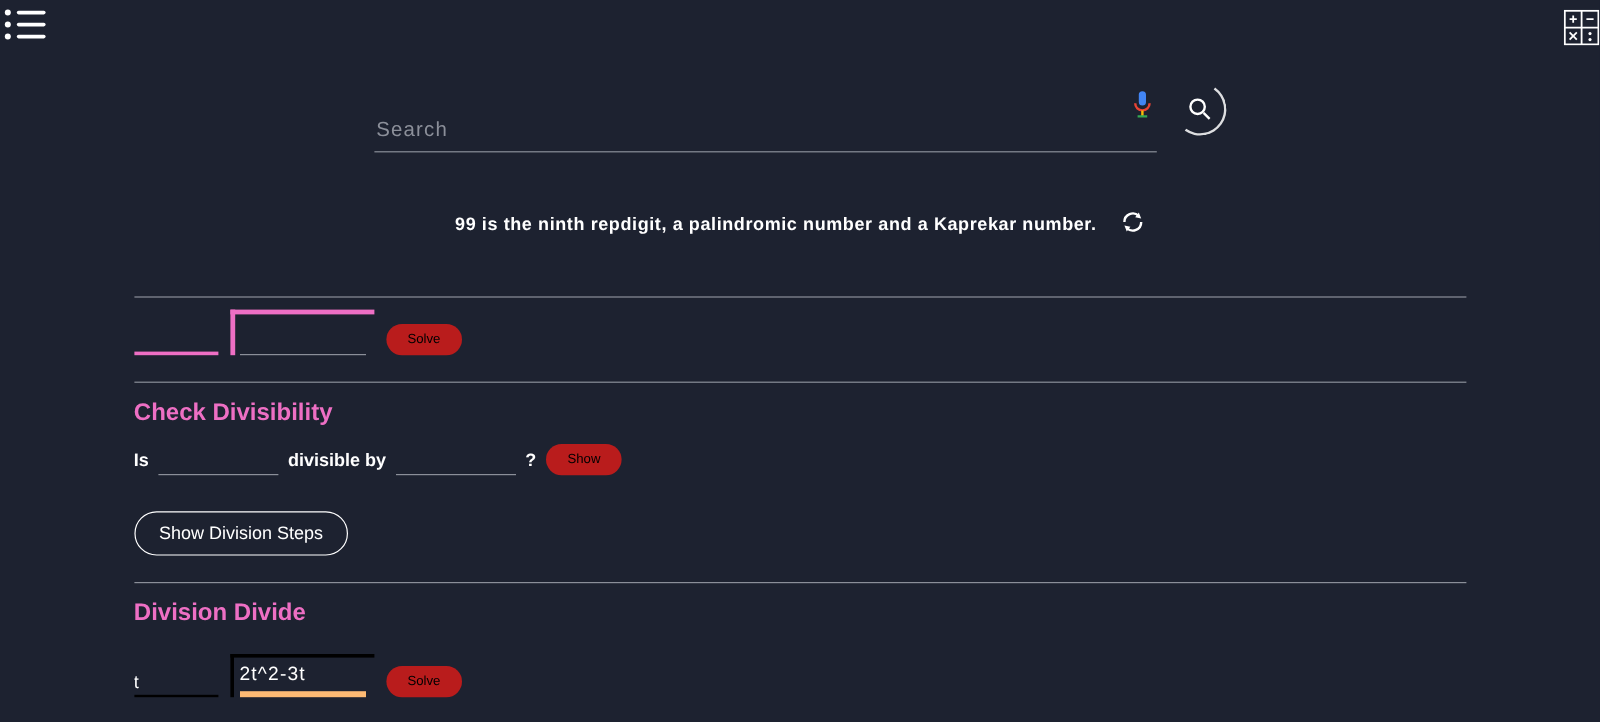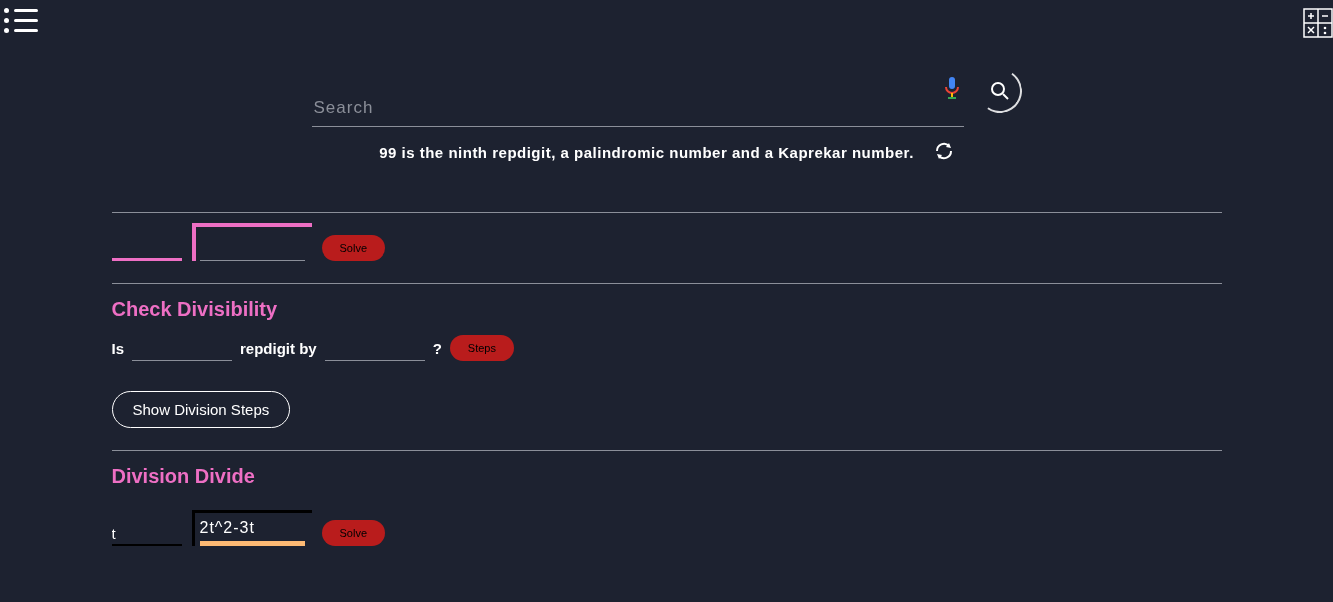--- a/index.html
+++ b/index.html
@@ -87,21 +87,21 @@
     border-left-color:transparent;
     border-top-color:transparent;
     transform:rotate(-10deg);
     opacity:0.85;
   }
   .fact-row {
     display:flex;
     align-items:center;
     justify-content:center;
     gap:20px;
-    margin-top:14px;
+    margin-top:48px;
     font-size:15px;
     letter-spacing:0.5px;
     font-weight:600;
   }
   .refresh-icon { cursor:pointer; }
   hr.section-divider {
     border:none;
     border-top:1px solid #8b8f99;
     margin-top:48px;
   }
@@ -328,24 +328,24 @@
     <button class="pill-btn">Solve</button>
   </div>
 
   <hr class="section-divider tight">
 
   <div class="section-title">Check Divisibility</div>
 
   <div class="divis-row">
     <span>Is</span>
     <input class="short-input" type="text" value="" style="">
-    <span>repdigit by</span>
+    <span>divisible by</span>
     <input class="short-input" type="text" value="" style="">
     <span>?</span>
-    <button class="pill-btn">Steps</button>
+    <button class="pill-btn">Show</button>
   </div>
 
   <div class="steps-row">
     <button class="outline-btn">Show Division Steps</button>
   </div>
 
   <hr class="section-divider tight">
 
   <div class="section-title">Division Divide</div>
 

